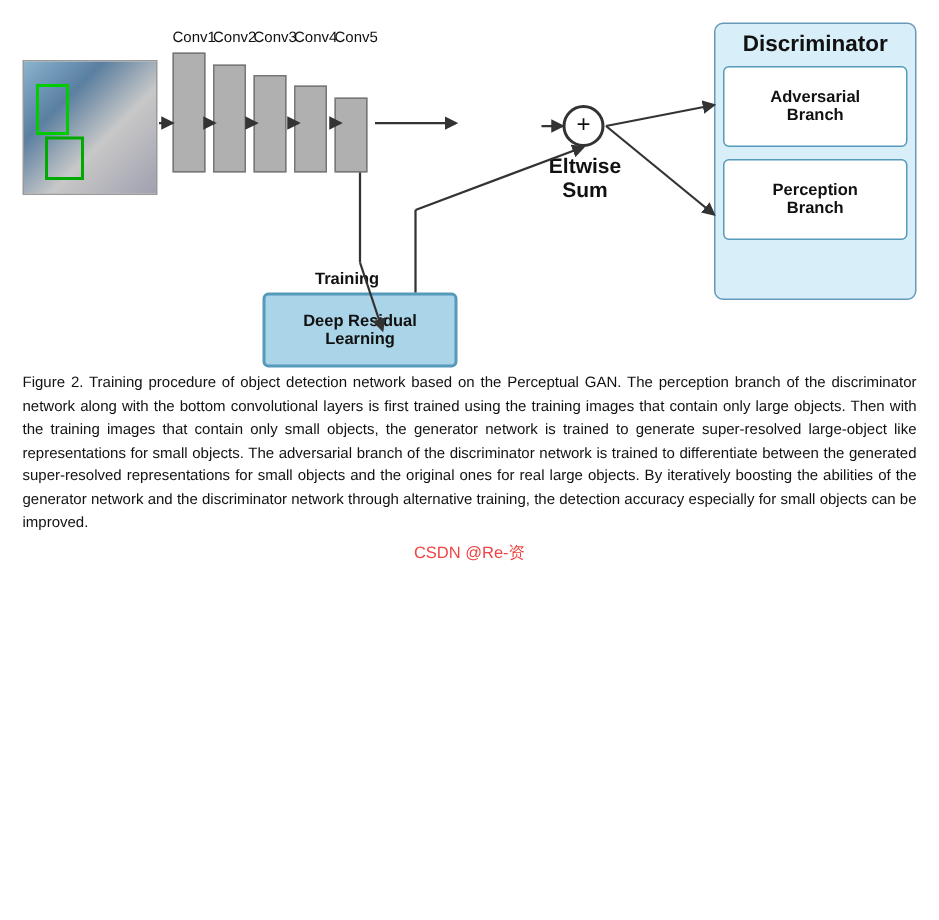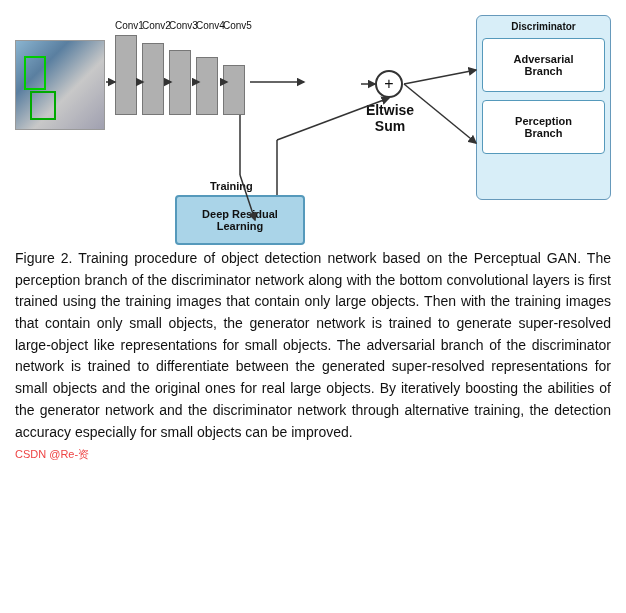--- a/index.html
+++ b/index.html
@@ -154,21 +154,21 @@
       right: 0;
       top: 5px;
       width: 135px;
       height: 185px;
       background: #d8eef8;
       border: 1.5px solid #6699bb;
       border-radius: 6px;
       padding: 5px;
     }
     .discriminator-title {
-      font-size: 10px;
+      font-size: 15px;
       font-weight: bold;
       text-align: center;
       margin-bottom: 6px;
     }
     .branch-box {
       background: #fff;
       border: 1.5px solid #5599bb;
       border-radius: 4px;
       width: 100%;
       padding: 14px 4px;
@@ -184,29 +184,29 @@
       top: 0;
       left: 0;
       width: 100%;
       height: 100%;
       pointer-events: none;
     }
 
     
     .caption {
       margin-top: 0;
-      font-size: 14px;
+      font-size: 10px;
       line-height: 1.55;
       text-align: justify;
     }
 
     .watermark {
       font-size: 11px;
       color: #e44;
-      text-align: left;
+      text-align: center;
       margin-top: 4px;
     }
   </style>
 </head>
 <body>
 
 <div class="diagram-container">
 
   <div class="input-image"></div>
 

